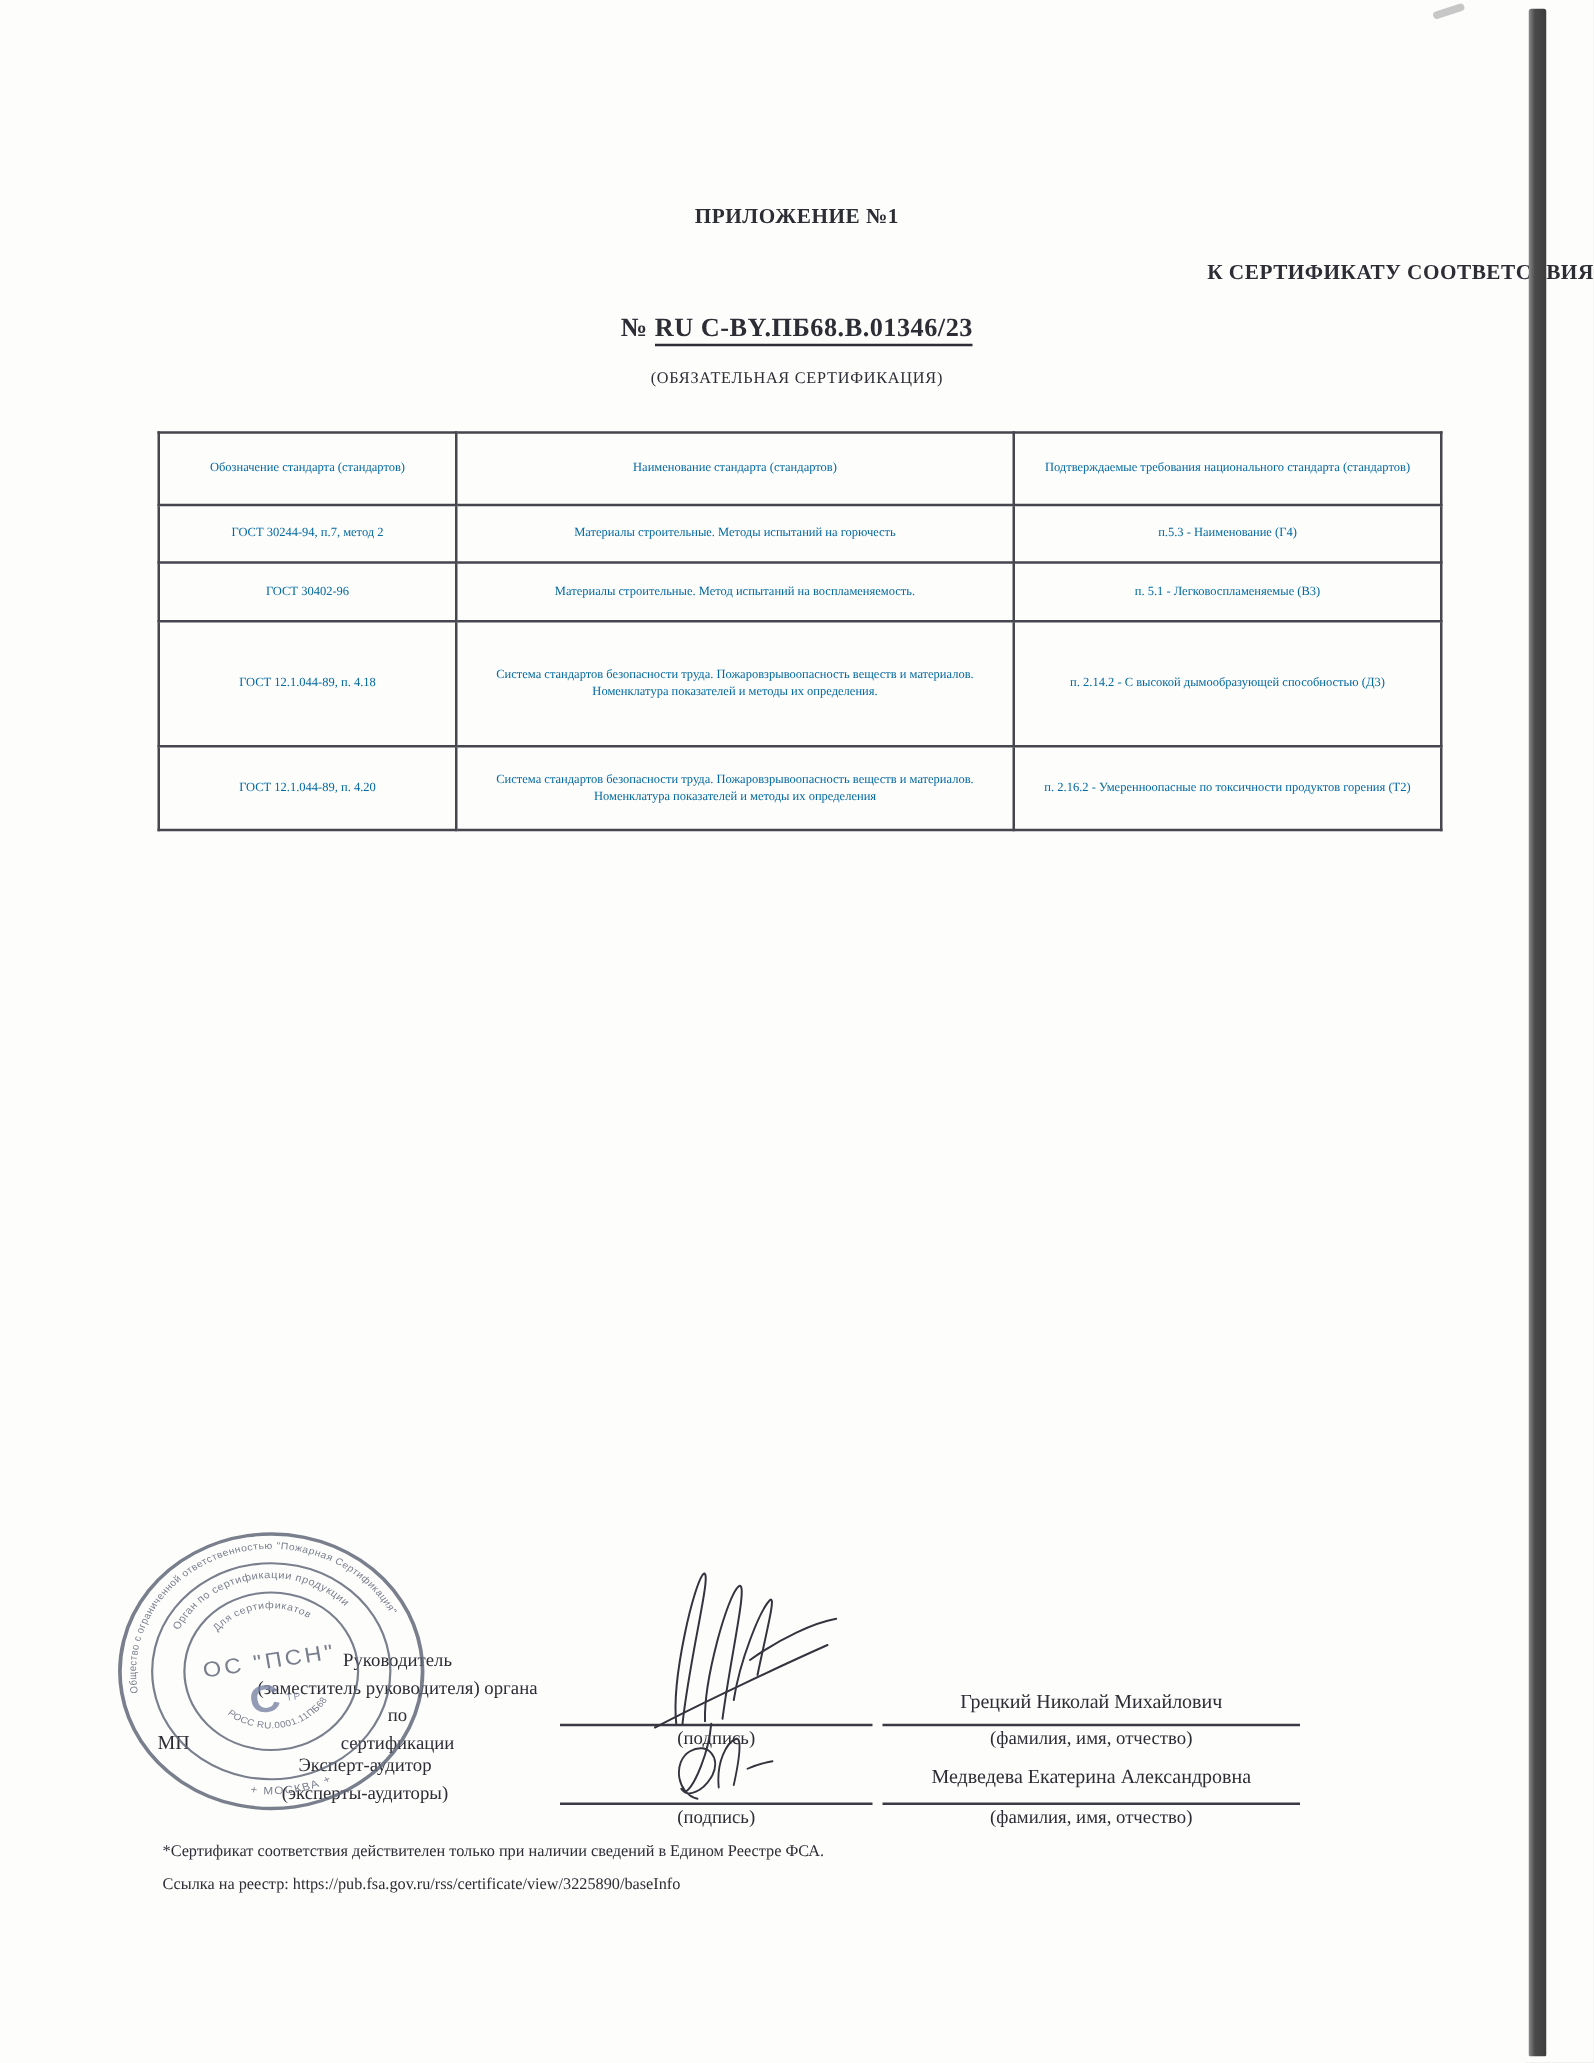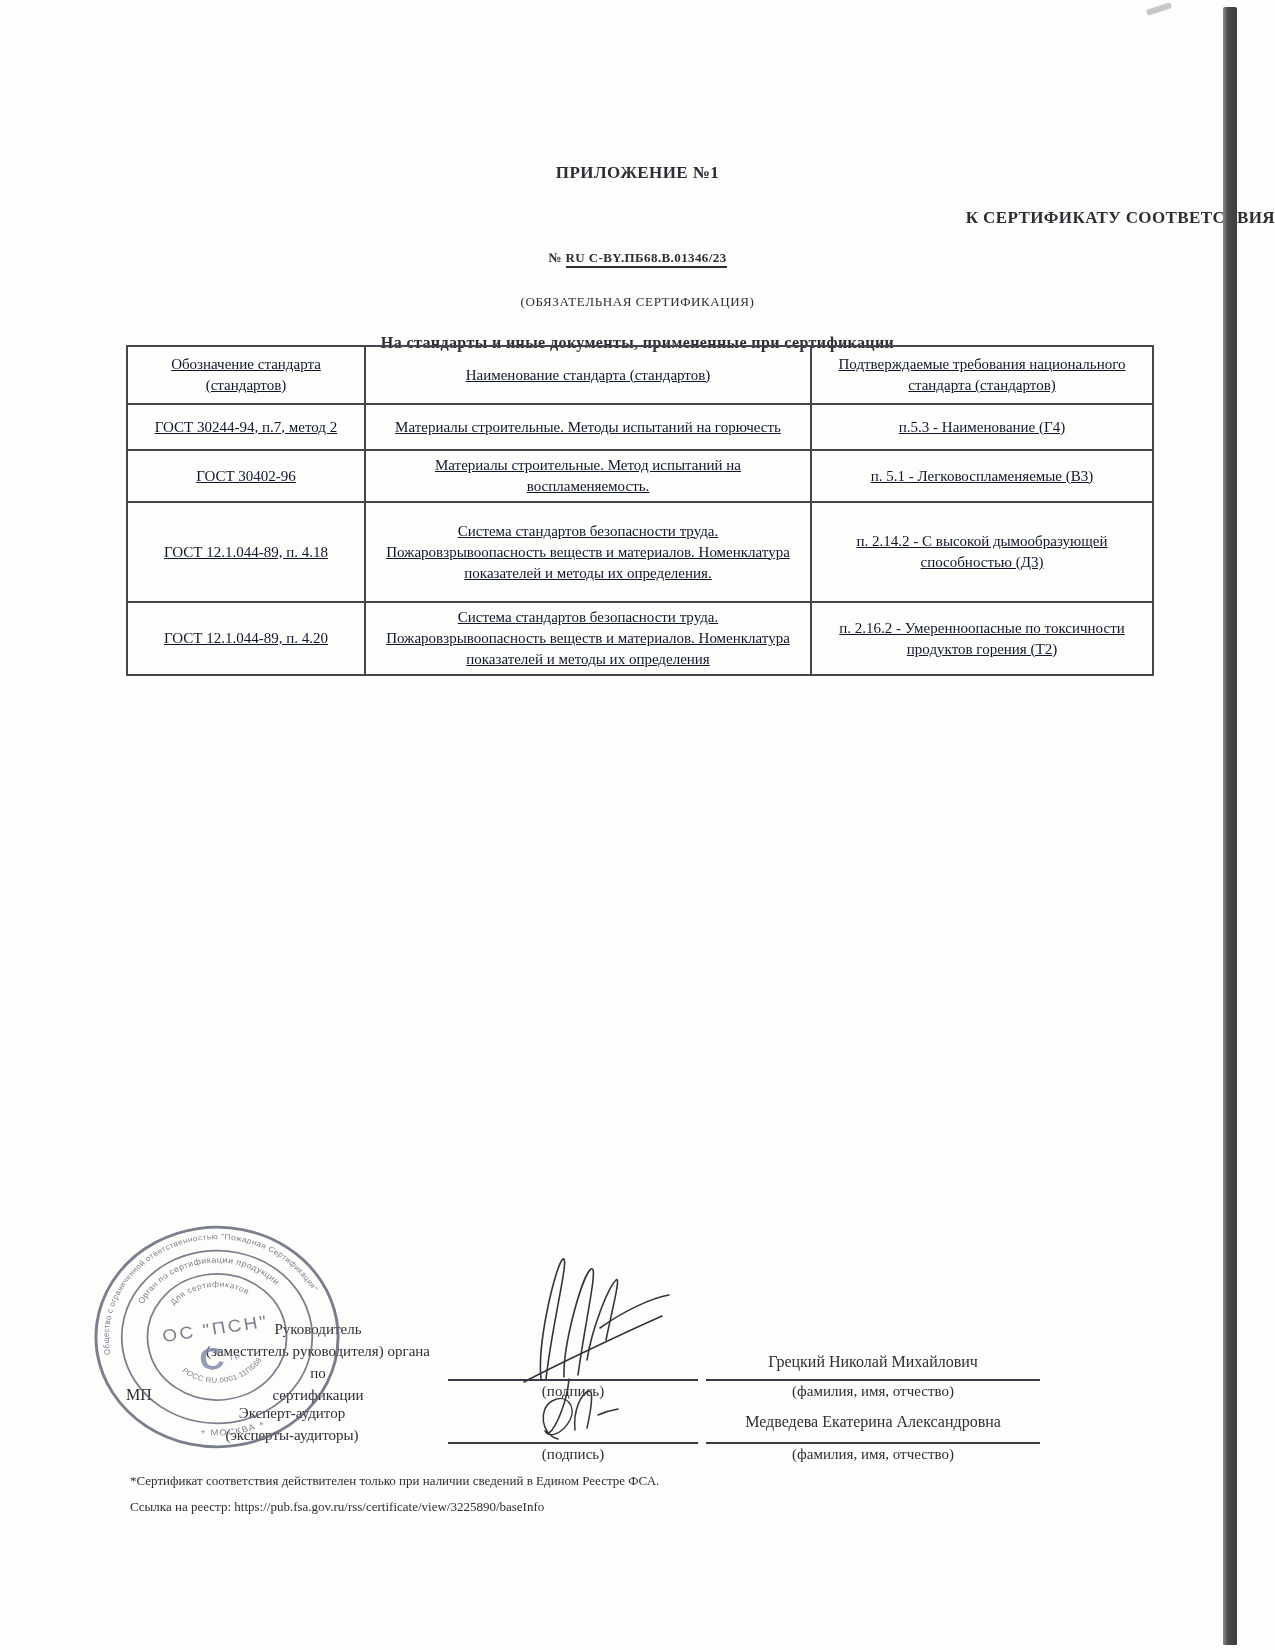--- a/index.html
+++ b/index.html
@@ -8,29 +8,29 @@
     width:1275px;height:1650px;
     background:#fdfdfc;
     font-family:"Liberation Serif", serif;
     color:#2d2d35;
     overflow:hidden;
   }
   .hline{position:absolute;width:100%;text-align:center;left:0;margin-top:32px;}
   .t-bold{font-weight:bold;letter-spacing:.4px;}
   .title1{top:131px;font-size:17px;}
   .title2{top:176px;font-size:17px;text-align:right;}
-  .title3{top:218px;font-size:13px;}
+  .title3{top:218px;font-size:21px;}
   .title3 .num{border-bottom:2px solid #2d2d35;padding-bottom:1px;}
   .title4{top:262px;font-size:13px;letter-spacing:.6px;}
   .title5{top:302px;font-size:16px;}
 
   table.std{
     position:absolute;left:126px;top:345px;width:1026px;
     border-collapse:collapse;table-layout:fixed;
-    font-size:15px;line-height:1.4;color:#0f172a;text-decoration:underline;
+    font-size:10px;line-height:1.4;color:#0369a1;
   }
   table.std col.c1{width:238px;}
   table.std col.c2{width:446px;}
   table.std col.c3{width:342px;}
   table.std th, table.std td{
     border:2px solid #46464e;
     text-align:center;vertical-align:middle;
     padding:4px 10px;font-weight:normal;
   }
   tr.h-head{height:58px;}
@@ -81,21 +81,20 @@
 
 <div class="page">
 
   <div class="hline t-bold title1">ПРИЛОЖЕНИЕ №1</div>
   <div class="hline t-bold title2">К СЕРТИФИКАТУ СООТВЕТСТВИЯ</div>
   <div class="hline t-bold title3">
     <span>№</span>
     <span class="num">RU C-BY.ПБ68.В.01346/23</span>
   </div>
   <div class="hline title4">(ОБЯЗАТЕЛЬНАЯ СЕРТИФИКАЦИЯ)</div>
-  <div class="hline t-bold title5">На стандарты и иные документы, примененные при сертификации</div>
 
   <table class="std">
     <colgroup>
         <col class="c1">
         <col class="c2">
         <col class="c3">
       </colgroup>
     <thead>
       <tr class="h-head">
         <th>Обозначение стандарта (стандартов)</th>

